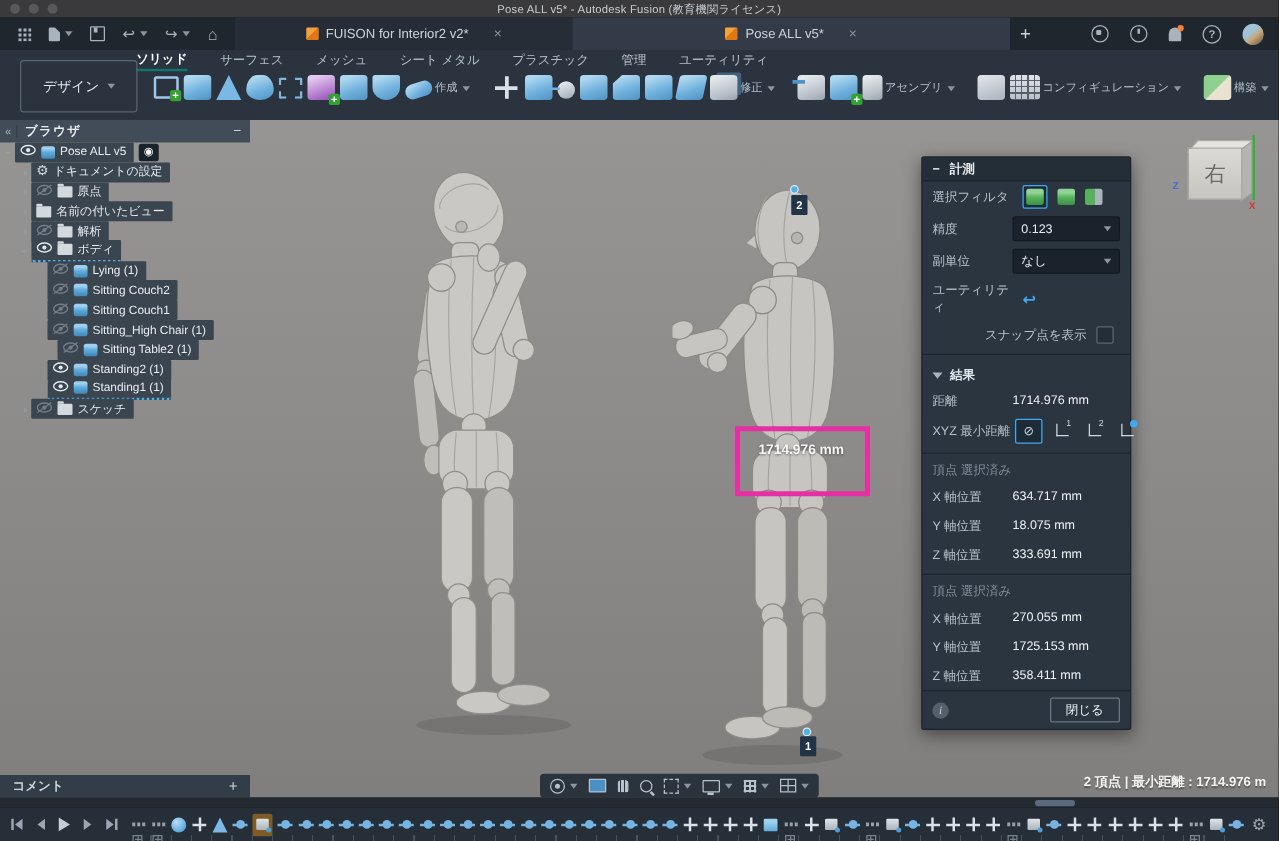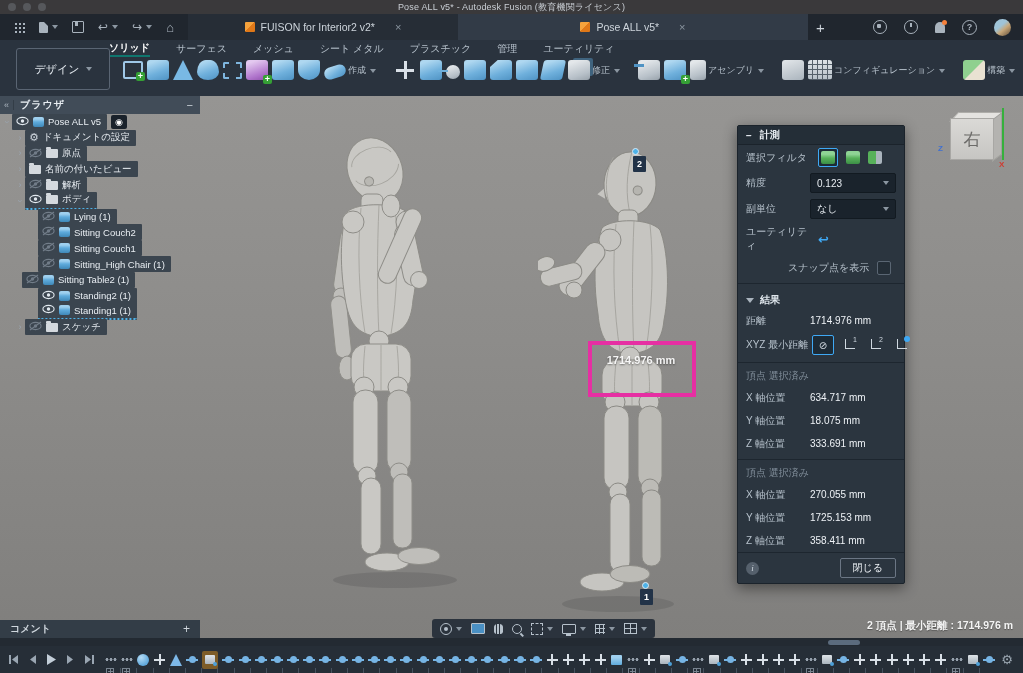--- a/index.html
+++ b/index.html
@@ -611,21 +611,21 @@
             <div class="br-chip">
               <span class="eye"><svg width="13" height="10" viewBox="0 0 13 10">
                   <ellipse cx="6.5" cy="5" rx="5.6" ry="3.6" fill="none" stroke="#727d89" stroke-width="1.1"></ellipse>
                   <circle cx="6.5" cy="5" r="1.7" fill="#727d89"></circle>
                   <line x1="1" y1="9" x2="12" y2="1" stroke="#727d89" stroke-width="1.1"></line>
                 </svg></span>
               <span class="body-ic"></span>
               <span class="br-label">Sitting_High Chair (1)</span>
             </div>
           </div>
-          <div class="br-row" style="padding-left: 12px;">
+          <div class="br-row" style="padding-left: 36px;">
             <span class="br-arrow"></span>
             <div class="br-chip">
               <span class="eye"><svg width="13" height="10" viewBox="0 0 13 10">
                   <ellipse cx="6.5" cy="5" rx="5.6" ry="3.6" fill="none" stroke="#727d89" stroke-width="1.1"></ellipse>
                   <circle cx="6.5" cy="5" r="1.7" fill="#727d89"></circle>
                   <line x1="1" y1="9" x2="12" y2="1" stroke="#727d89" stroke-width="1.1"></line>
                 </svg></span>
               <span class="body-ic"></span>
               <span class="br-label">Sitting Table2 (1)</span>
             </div>

